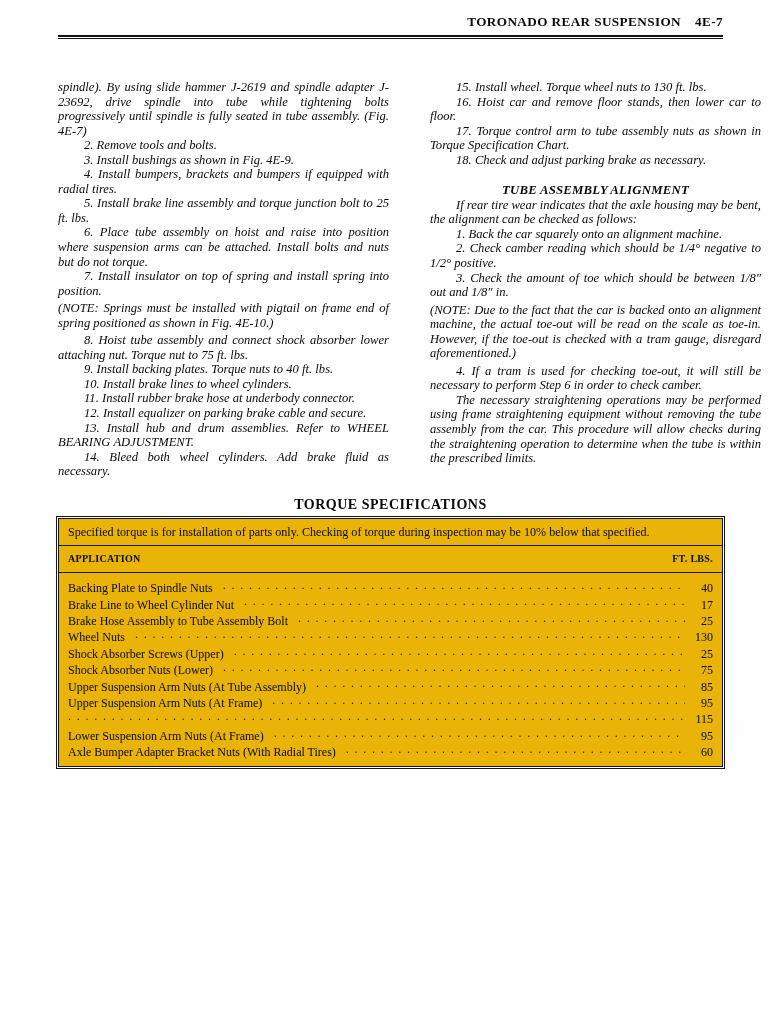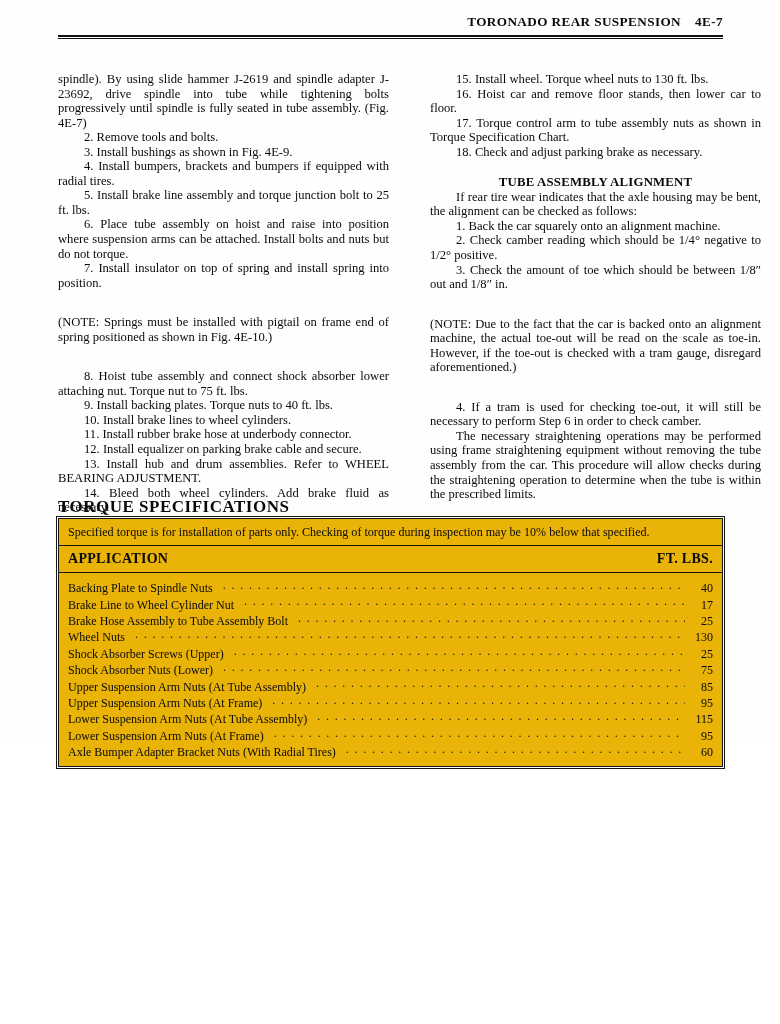--- a/index.html
+++ b/index.html
@@ -48,55 +48,57 @@
     border-top: 2.4px solid #131313;
     border-bottom: 1px solid #131313;
     box-sizing: content-box;
     height: 1.4px;
     background: #fff;
   }
 
   
   .col {
     position: absolute;
-    top: 72px;
+    top: 80px;
     width: 331px;
     font-size: 12.6px;
     line-height: 14.55px;
     text-align: justify;
     text-justify: inter-word;
+    font-style: italic;
   }
   .col.left  { left: 58px; }
   .col.right { left: 430px; }
 
   .col p {
     margin: 0;
     text-align: justify;
   }
   .col p.ind   { text-indent: 26px; }
   .col p.noind { text-indent: 0; }
-  .col p.gap   { margin-top: 25px; }
+  .col p.gap   { margin-top: 3px; }
 
   h2.secthead {
     margin: 0;
     font-size: 12.8px;
     font-weight: bold;
     line-height: 16px;
     letter-spacing: 0.2px;
     text-align: center;
   }
 
   
   .tq-title {
     position: absolute;
     left: 58px;
     top: 497px;
     width: 665px;
-    font-weight: bold;
-    font-size: 17px;
+    text-align: center;
+    font-weight: bold;
+    font-size: 14px;
     letter-spacing: 0.5px;
   }
 
   .tq-table {
     position: absolute;
     left: 58px;
     top: 518px;
     width: 665px;
     box-sizing: border-box;
     border: 1px solid #171717;
@@ -107,21 +109,21 @@
   .tq-note {
     font-size: 12.1px;
     line-height: 14px;
     padding: 6px 9px 6px 9px;
     border-bottom: 1px solid #171717;
   }
   .tq-headrow {
     display: flex;
     justify-content: space-between;
     font-weight: bold;
-    font-size: 14px;
+    font-size: 10px;
     line-height: 14px;
     padding: 6px 9px 6px 9px;
     border-bottom: 1px solid #171717;
     letter-spacing: 0.3px;
     align-items: center;
   }
   .tq-body {
     padding: 6px 9px 7px 9px;
   }
   .tq-row {
@@ -244,21 +246,20 @@
           <span class="tq-app">Upper Suspension Arm Nuts (At Tube Assembly)</span>
           <span class="tq-dots"></span>
           <span class="tq-val">85</span>
         </div>
         <div class="tq-row">
           <span class="tq-app">Upper Suspension Arm Nuts (At Frame)</span>
           <span class="tq-dots"></span>
           <span class="tq-val">95</span>
         </div>
         <div class="tq-row">
-          <span class="tq-app">Lower Suspension Arm Nuts (At Tube Assembly)</span>
           <span class="tq-dots"></span>
           <span class="tq-val">115</span>
         </div>
         <div class="tq-row">
           <span class="tq-app">Lower Suspension Arm Nuts (At Frame)</span>
           <span class="tq-dots"></span>
           <span class="tq-val">95</span>
         </div>
         <div class="tq-row">
           <span class="tq-app">Axle Bumper Adapter Bracket Nuts (With Radial Tires)</span>

